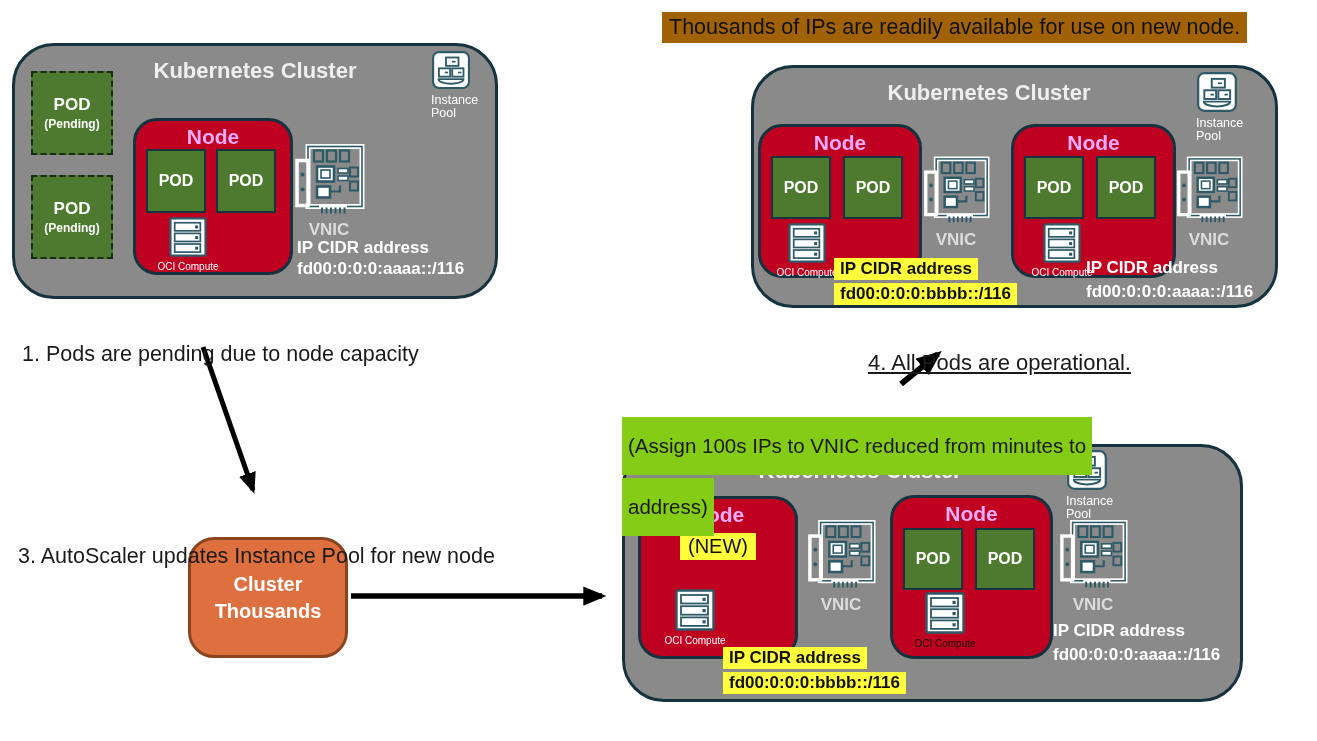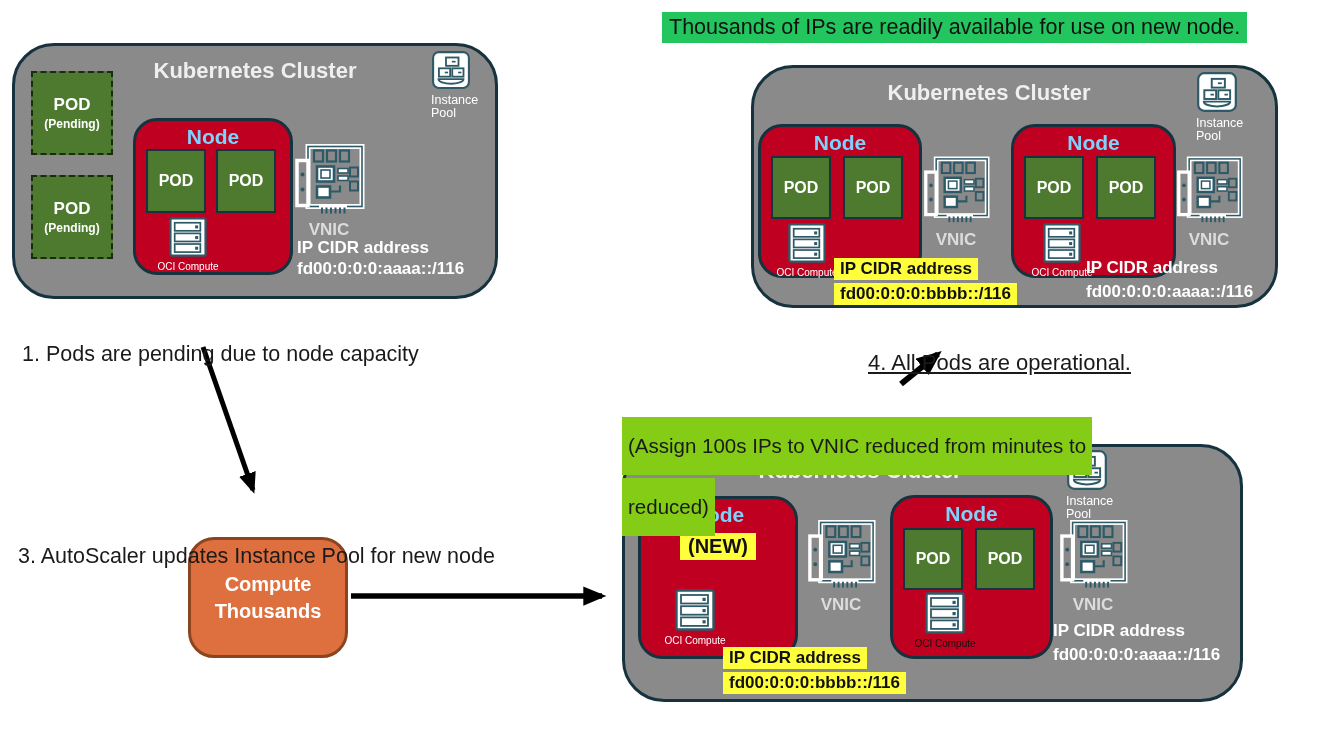--- a/index.html
+++ b/index.html
@@ -13,21 +13,21 @@
   #cluster3{left:622px;top:444px;width:621px;height:258px;}
   #cluster4{left:751px;top:65px;width:527px;height:243px;}
   .cluster-title{position:absolute;color:#EFEFEF;font-weight:bold;font-size:22px;
                  text-align:center;white-space:nowrap;}
   #cluster1 .cluster-title{left:55px;top:12px;width:370px;}
   #cluster3 .cluster-title{left:60px;top:11px;width:350px;}
   #cluster4 .cluster-title{left:60px;top:12px;width:350px;}
 
   
   .node{position:absolute;background:#C00021;border:3px solid #16323E;border-radius:24px;}
-  .node-title{color:#7dd3fc;font-weight:bold;font-size:21px;text-align:center;margin-top:4px;}
+  .node-title{color:#f0abfc;font-weight:bold;font-size:21px;text-align:center;margin-top:4px;}
   .pod-solid{position:absolute;background:#4D7A2E;border:2px solid #17333F;color:#fff;
              font-weight:bold;font-size:16px;display:flex;align-items:center;justify-content:center;}
   .pod-pending{position:absolute;background:#4D7A2E;border:2px dashed #1A2B12;color:#fff;
                display:flex;flex-direction:column;align-items:center;justify-content:center;
                font-weight:bold;text-align:center;}
   .pod-pending .l1{font-size:17px;}
   .pod-pending .l2{font-size:12px;margin-top:2px;}
 
   
   .oci{position:absolute;text-align:center;}
@@ -38,25 +38,25 @@
   .vnic-icon{position:absolute;}
   .vnic-label{position:absolute;color:#DCDCDC;font-weight:bold;font-size:17px;text-align:center;}
 
   
   .ip-line{position:absolute;color:#fff;font-weight:bold;font-size:17px;white-space:nowrap;z-index:4;}
   .hl{background:#FFFF3C;color:#111;padding:1px 6px;}
   .ip-block{position:absolute;z-index:4;}
   .ip-block .hl{display:table;margin-bottom:3px;font-weight:bold;font-size:17px;white-space:nowrap;}
 
   .new-chip{position:absolute;left:0;right:0;margin:0 auto;top:34px;display:table;
-            background:#FFFF3C;color:#111;font-weight:bold;font-size:20px;padding:2px 8px;}
+            background:#FFFF3C;color:#111;font-weight:normal;font-size:20px;padding:2px 8px;}
 
   
   .caption{position:absolute;color:#1a1a1a;font-size:21.5px;white-space:nowrap;z-index:6;margin-top:36px;}
-  .banner{position:absolute;left:662px;top:12px;background:#22c55e;color:#111;
+  .banner{position:absolute;left:662px;top:12px;background:#a16207;color:#111;
           font-size:21.5px;padding:3px 7px;white-space:nowrap;z-index:6;}
   #step3{left:622px;top:381px;}
   #step3 .s3line{display:table;font-size:20.5px;color:#1a1a1a;margin-bottom:3px;}
   #step3 .s3hl{background:#84cc16;padding:17px 6px;}
 
   
   .autoscaler{position:absolute;left:188px;top:537px;width:160px;height:121px;background:#DE6F3F;
               border:3px solid #8A4520;border-radius:26px;display:flex;flex-direction:column;
               align-items:center;justify-content:center;color:#fff;font-weight:bold;
               font-size:20px;line-height:1.35;}
@@ -177,27 +177,27 @@
     <div class="vnic-label" style="left:278px;top:174px;width:72px;">VNIC</div>
     <div class="ip-line" style="left:282px;top:192px;">IP CIDR address</div>
     <div class="ip-line" style="left:282px;top:213px;">fd00:0:0:0:aaaa::/116</div>
   </div>
 
   <div class="caption" style="left:22px;top:306px;">1. Pods are pending due to node capacity</div>
   <div class="caption" style="left:18px;top:508px;">3. AutoScaler updates Instance Pool for new node</div>
 
   <div class="caption" id="step3">
     <div class="s3line s3hl">(Assign 100s IPs to VNIC reduced from minutes to</div>
-    <div class="s3line s3hl">reduced)</div>
+    <div class="s3line s3hl">address)</div>
   </div>
 
   <div class="caption" style="left:868px;top:314px;font-size:22px;text-decoration:underline;">4. All Pods are operational.</div>
 
   <div class="autoscaler">
-    <div>Compute</div>
+    <div>Cluster</div>
     <div>Thousands</div>
   </div>
 
   <div class="cluster" id="cluster3">
     <div class="cluster-title">Kubernetes Cluster</div>
 
     <div class="ipool" style="left:441px;top:2px;width:66px;">
       <svg width="42" height="42">
           <use href="#sym-ipool"></use>
         </svg>

